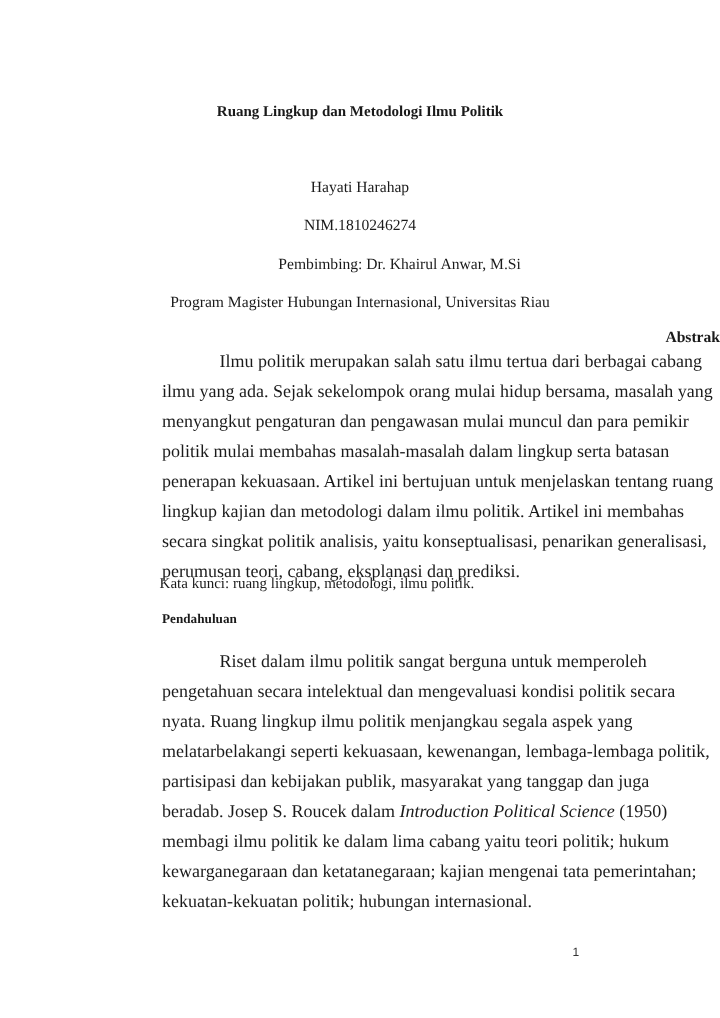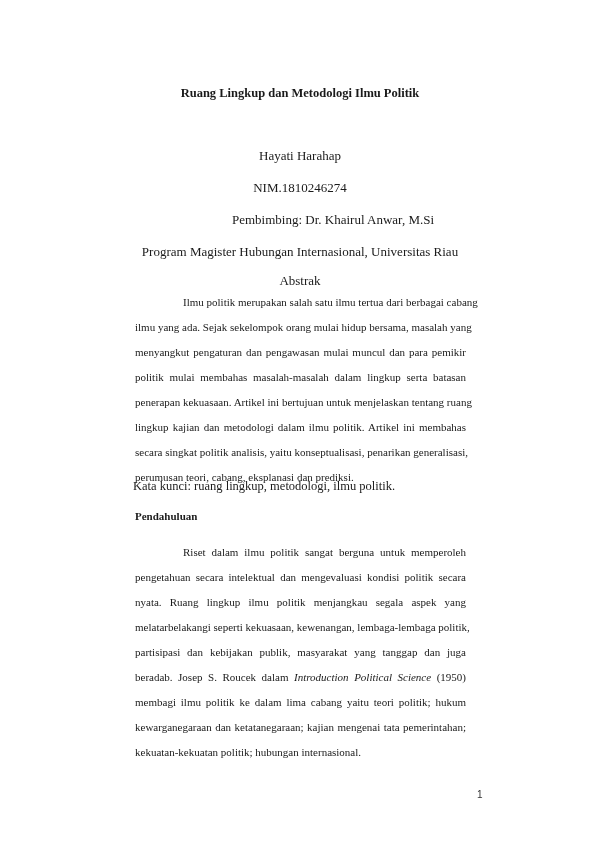--- a/index.html
+++ b/index.html
@@ -34,27 +34,28 @@
       top: 86px;
       font-weight: bold;
       font-size: 12.5px;
     }
     .author { top: 148px; }
     .nim { top: 180px; }
     .supervisor { top: 212px; padding-left: 33px; }
     .program { top: 244px; }
     .abstract-heading {
       top: 273px;
-      font-weight: normal;
+      font-weight: bold;
+      text-align: right;
     }
     .para {
       position: absolute;
       left: 135px;
       width: 331px;
-      font-size: 11px;
+      font-size: 15px;
       line-height: 25px;
       text-align: justify;
     }
     .para .line {
       display: block;
       text-align: justify;
       text-align-last: justify;
       height: 25px;
       white-space: nowrap;
     }

